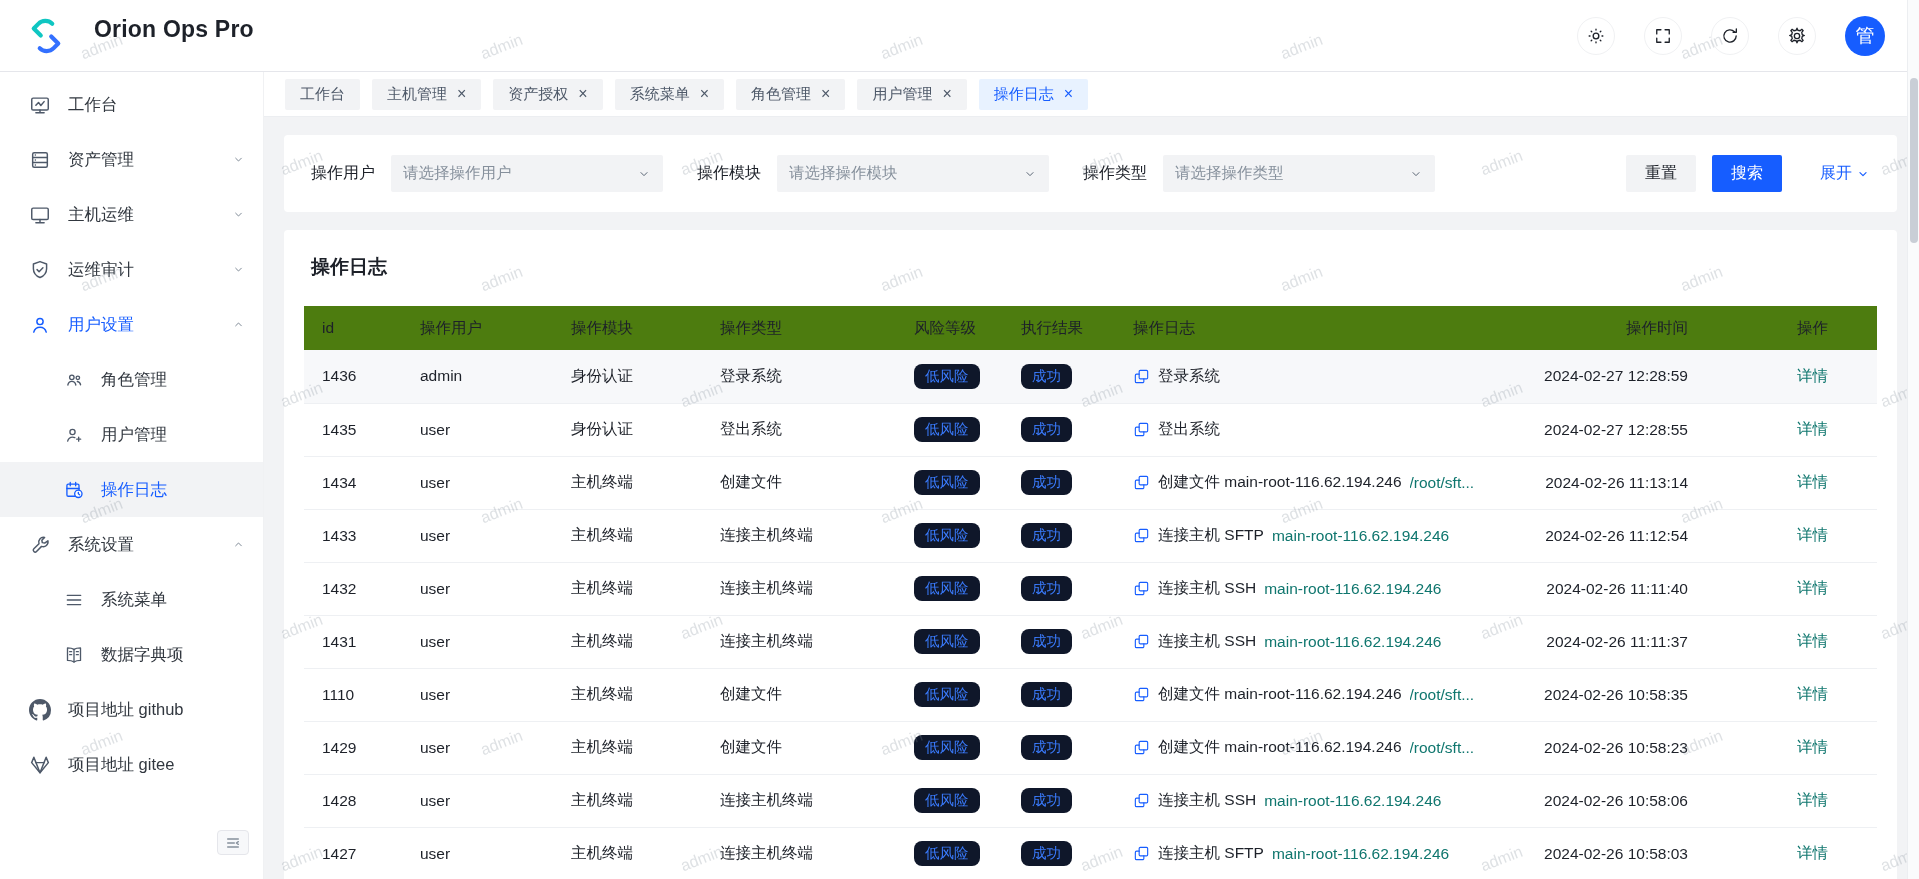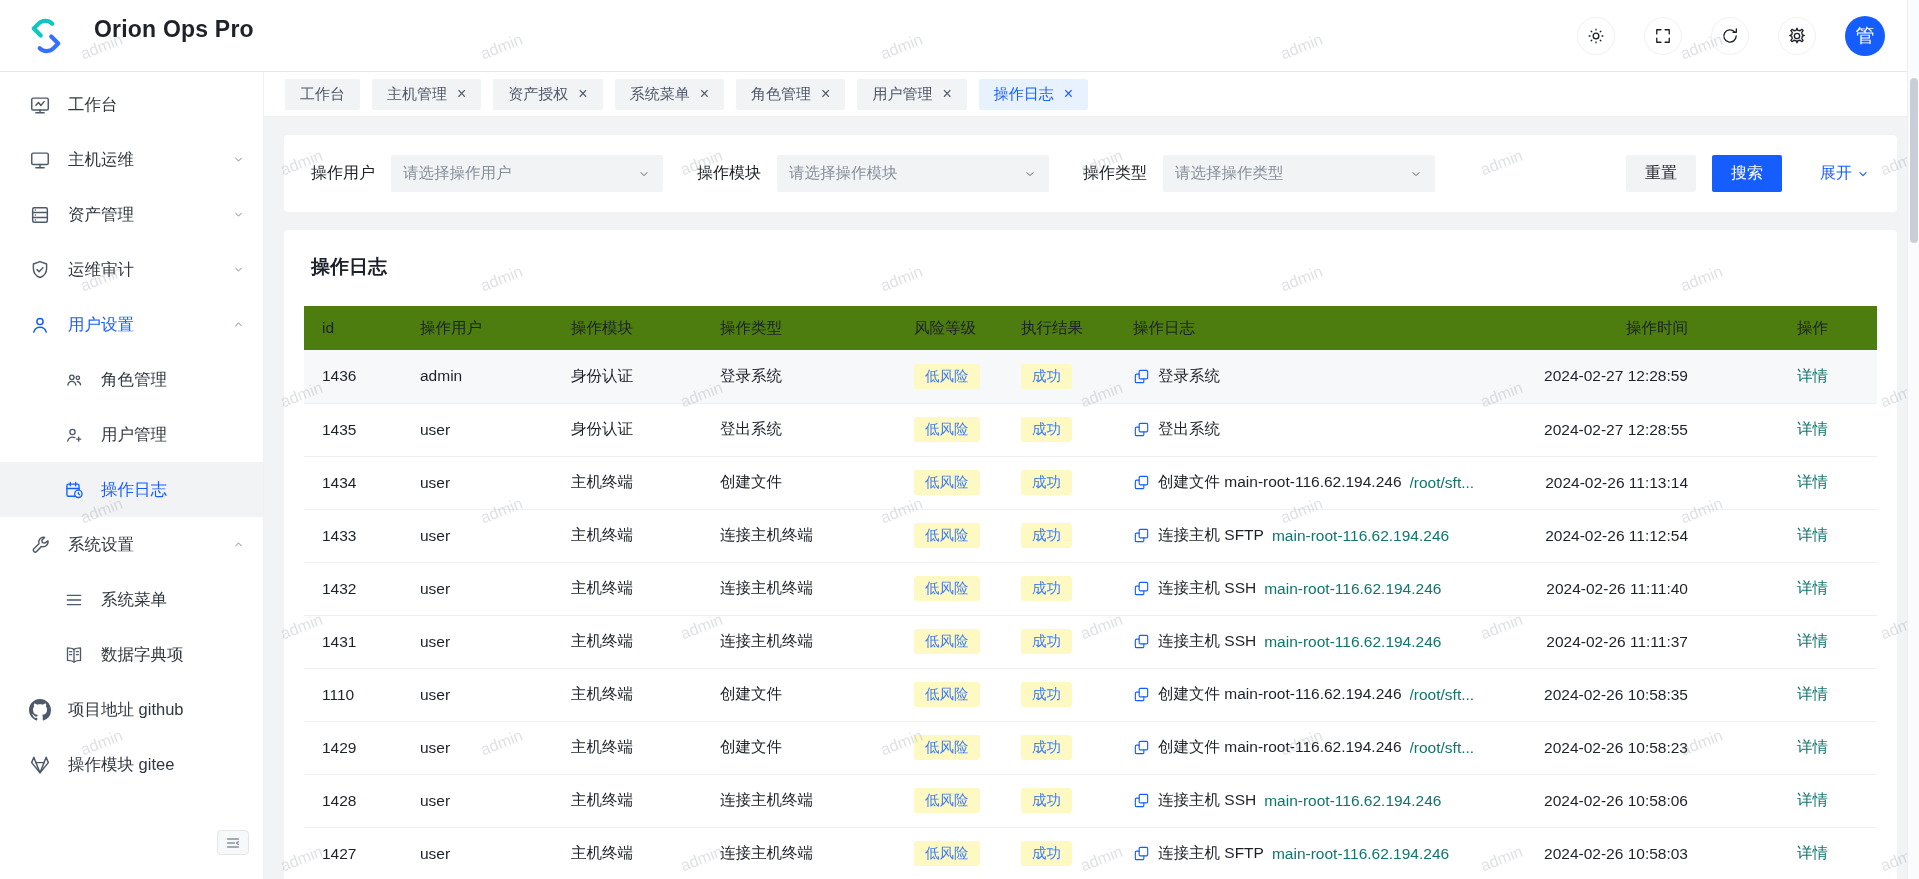--- a/index.html
+++ b/index.html
@@ -69,22 +69,22 @@
   .panel-title { font-size:19px; font-weight:700; color:#1d2129; margin:2px 0 26px 7px; }
   table.log-table { width:100%; border-collapse:collapse; table-layout:fixed; }
   .log-table th { height:44px; background:#4d7c0f; font-size:15.5px; font-weight:500; color:#1d2129;
                   text-align:left; }
   .log-table td { height:53px; border-bottom:1px solid #eef0f3; font-size:15.5px; color:#1d2129;
                   white-space:nowrap; overflow:hidden; text-overflow:ellipsis; }
   .log-table tbody tr:first-child td { background:#f7f8fa; }
   .log-table .c0 { padding-left:18px; }
   .log-table .c7 { text-align:right; padding-right:36px; }
   .log-table .c8 { padding-left:73px; }
-  .badge { display:inline-block; background:#fef9c3; color:#3a7bfd; font-size:14.5px; padding:4px 11px;
-           border-radius:3px; line-height:1.2; }
+  .badge { display:inline-block; background:#0f172a; color:#3a7bfd; font-size:14.5px; padding:4px 11px;
+           border-radius:8px; line-height:1.2; }
   .log-cell-inner { display:flex; align-items:center; gap:8px; overflow:hidden; }
   .copy-icon-wrap { color:#165dff; cursor:pointer; flex:none; display:flex; }
   .log-text { white-space:nowrap; }
   .log-link, .detail-link { color:#0f766e; text-decoration:none; cursor:pointer; white-space:nowrap;
                             overflow:hidden; text-overflow:ellipsis; }
 
   
   .watermark { position:absolute; inset:0; pointer-events:none; overflow:hidden; z-index:40; }
   .wm { position:absolute; font-size:16px; color:rgba(124,134,148,.25); transform:rotate(-21deg);
         white-space:nowrap; }
@@ -144,49 +144,49 @@
               <rect x="3" y="4.5" width="18" height="13" rx="1.5"></rect>
               <path d="M7.5 12.3l2.9-3.1 2.5 3.4 3.6-4.3"></path>
               <path d="M12 17.5v3M7.5 20.5h9"></path>
             </svg>
           </span>
           <span class="side-label">工作台</span>
         </div>
         <div class="side-item">
           <span class="s-icon">
             <svg class="icon " width="22" height="22" viewBox="0 0 24 24" fill="none" stroke="currentColor" stroke-width="1.6" stroke-linecap="round" stroke-linejoin="round">
+              <rect x="4" y="4" width="16" height="16" rx="1.6"></rect>
+              <path d="M4 9.3h16M4 14.7h16"></path>
+              <path d="M6.9 6.6h.1M6.9 12h.1M6.9 17.4h.1"></path>
+            </svg>
+          </span>
+          <span class="side-label">资产管理</span>
+          <span class="chev">
+            <svg class="icon " width="13" height="13" viewBox="0 0 24 24" fill="none" stroke="currentColor" stroke-width="1.6" stroke-linecap="round" stroke-linejoin="round">
+              <path d="M6.8 9.6L12 14.8l5.2-5.2"></path>
+            </svg>
+          </span>
+        </div>
+        <div class="side-item">
+          <span class="s-icon">
+            <svg class="icon " width="22" height="22" viewBox="0 0 24 24" fill="none" stroke="currentColor" stroke-width="1.6" stroke-linecap="round" stroke-linejoin="round">
               <rect x="3" y="4.5" width="18" height="12.5" rx="1.5"></rect>
               <path d="M12 17v3.5M7.5 20.5h9"></path>
             </svg>
           </span>
           <span class="side-label">主机运维</span>
           <span class="chev">
             <svg class="icon " width="13" height="13" viewBox="0 0 24 24" fill="none" stroke="currentColor" stroke-width="1.6" stroke-linecap="round" stroke-linejoin="round">
               <path d="M6.8 9.6L12 14.8l5.2-5.2"></path>
             </svg>
           </span>
         </div>
         <div class="side-item">
           <span class="s-icon">
             <svg class="icon " width="22" height="22" viewBox="0 0 24 24" fill="none" stroke="currentColor" stroke-width="1.6" stroke-linecap="round" stroke-linejoin="round">
-              <rect x="4" y="4" width="16" height="16" rx="1.6"></rect>
-              <path d="M4 9.3h16M4 14.7h16"></path>
-              <path d="M6.9 6.6h.1M6.9 12h.1M6.9 17.4h.1"></path>
-            </svg>
-          </span>
-          <span class="side-label">资产管理</span>
-          <span class="chev">
-            <svg class="icon " width="13" height="13" viewBox="0 0 24 24" fill="none" stroke="currentColor" stroke-width="1.6" stroke-linecap="round" stroke-linejoin="round">
-              <path d="M6.8 9.6L12 14.8l5.2-5.2"></path>
-            </svg>
-          </span>
-        </div>
-        <div class="side-item">
-          <span class="s-icon">
-            <svg class="icon " width="22" height="22" viewBox="0 0 24 24" fill="none" stroke="currentColor" stroke-width="1.6" stroke-linecap="round" stroke-linejoin="round">
               <path d="M12 2.8l7.2 2.7v5c0 4.7-3 7.9-7.2 9.7-4.2-1.8-7.2-5-7.2-9.7v-5z"></path>
               <path d="M8.8 11.6l2.2 2.2 4.2-4.2"></path>
             </svg>
           </span>
           <span class="side-label">运维审计</span>
           <span class="chev">
             <svg class="icon " width="13" height="13" viewBox="0 0 24 24" fill="none" stroke="currentColor" stroke-width="1.6" stroke-linecap="round" stroke-linejoin="round">
               <path d="M6.8 9.6L12 14.8l5.2-5.2"></path>
             </svg>
           </span>
@@ -278,21 +278,21 @@
           </span>
           <span class="side-label">项目地址 github</span>
         </div>
         <div class="side-item">
           <span class="s-icon">
             <svg class="icon " width="22" height="22" viewBox="0 0 24 24" fill="none" stroke="currentColor" stroke-width="1.6" stroke-linecap="round" stroke-linejoin="round">
               <path d="M2.9 9.4L5.3 3.6l2.3 5.8h8.8l2.3-5.8 2.4 5.8L12 20.4z"></path>
               <path d="M7.6 9.4L12 20.4 16.4 9.4"></path>
             </svg>
           </span>
-          <span class="side-label">操作模块 gitee</span>
+          <span class="side-label">项目地址 gitee</span>
         </div>
       </nav>
     <button class="collapse-btn">
       <svg class="icon" width="16" height="16" viewBox="0 0 24 24" fill="none" stroke="currentColor" stroke-width="2" stroke-linecap="round" stroke-linejoin="round">
         <path d="M4 6h16M4 12h10M4 18h16M20 10l-3 2 3 2"></path>
       </svg>
     </button>
   </aside>
 
   <div class="main">

